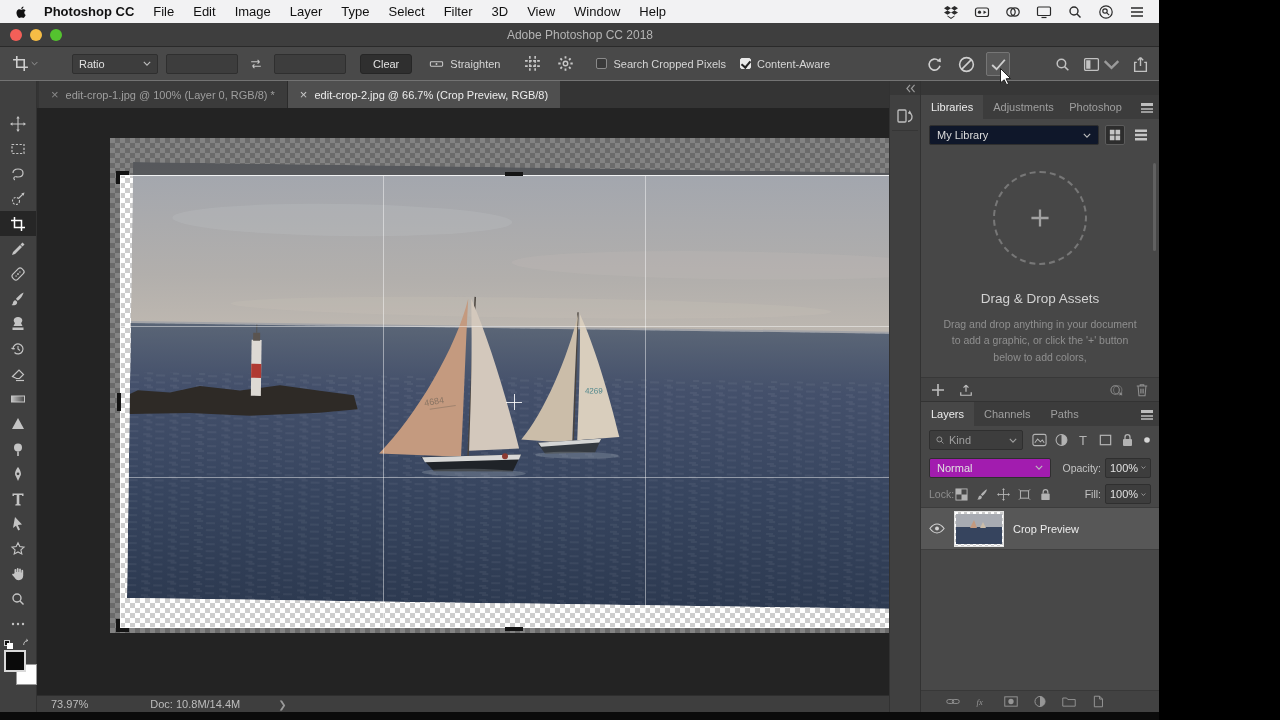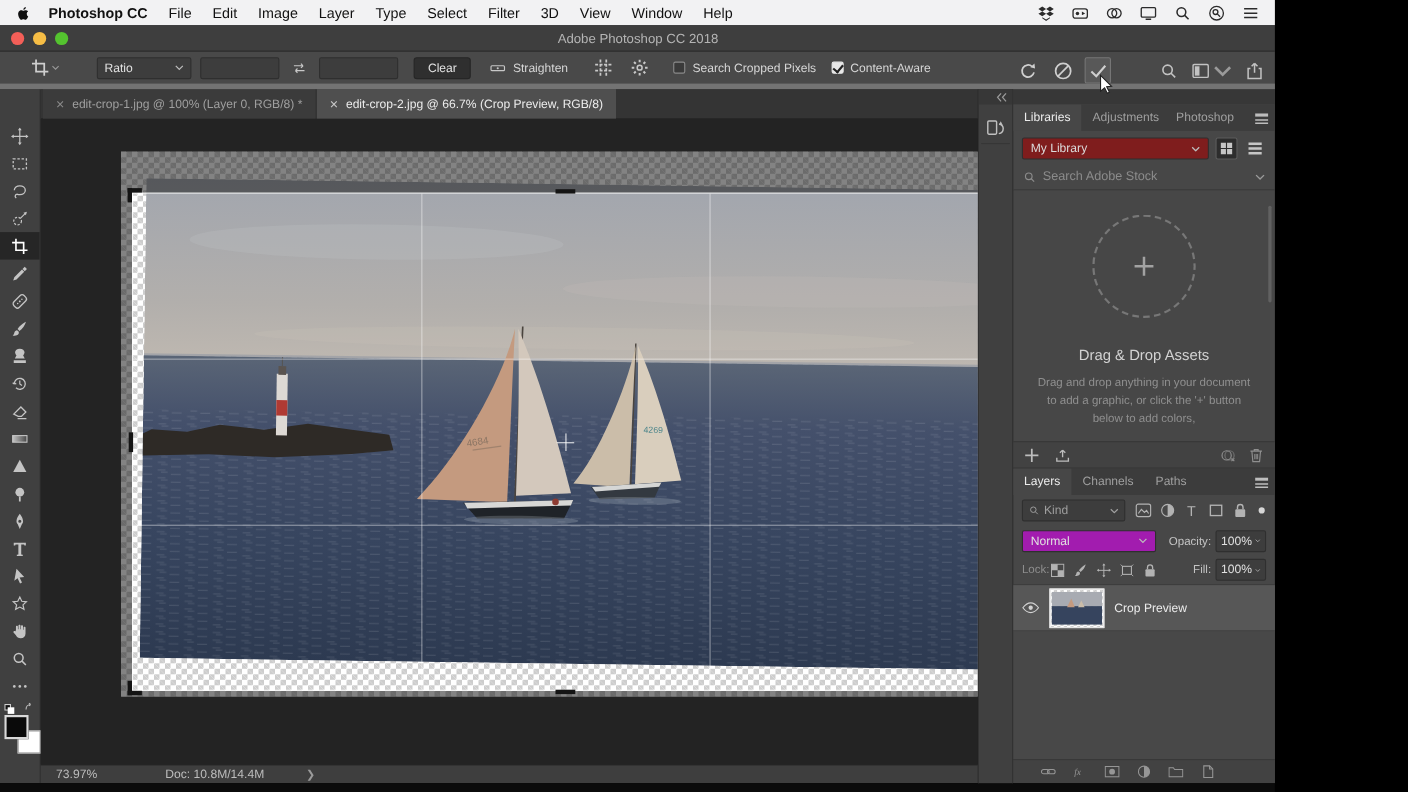--- a/index.html
+++ b/index.html
@@ -19,22 +19,22 @@
 
   
   .titlebar { height:24px; background:#3e3e3e; position:relative; display:flex;
               align-items:center; border-bottom:1px solid #2a2a2a; flex:0 0 auto; }
   .lights { display:flex; gap:8px; margin-left:10px; }
   .light { width:12px; height:12px; border-radius:50%; }
   .title-text { position:absolute; left:1px; right:0; text-align:center; font-size:12px;
                 color:#b4b4b4; pointer-events:none; }
 
   
-  .obar { height:34px; background:#494949; border-bottom:5px solid #737373; display:flex;
-          align-items:center; padding-left:28px; position:relative; flex:0 0 auto;
+  .obar { height:34px; background:#494949; border-bottom:1px solid #737373; display:flex;
+          align-items:center; padding-left:12px; position:relative; flex:0 0 auto;
           font-size:11px; color:#d6d6d6; }
   .tool-preset { width:34px; height:24px; display:flex; align-items:center; gap:2px; }
   .tool-preset .tp-icon { width:17px; height:17px; color:#cfcfcf; }
   .tiny-chev { width:7px; height:5px; color:#9a9a9a; }
   .ob-select { margin-left:26px; width:86px; height:20px; background:#3d3d3d;
                border:1px solid #2f2f2f; border-radius:2px; display:flex; align-items:center;
                padding:0 6px; color:#e0e0e0; }
   .ob-select .chev { margin-left:auto; width:8px; height:5px; color:#bdbdbd; }
   .ob-field { width:72px; height:20px; background:#3d3d3d; border:1px solid #2f2f2f;
               border-radius:2px; }
@@ -150,21 +150,21 @@
   .panels-topstrip { height:14px; background:#373737; }
   .ptabs { height:24px; background:#3c3c3c; display:flex; align-items:flex-end;
            font-size:11px; flex:0 0 auto; }
   .ptab { height:24px; display:flex; align-items:center; padding:0 10px; max-width:76px;
           overflow:hidden; white-space:nowrap; color:#9f9f9f; }
   .ptab.active { background:#474747; color:#ececec; }
   .ptab-menu { margin-left:auto; margin-right:6px; margin-bottom:6px; width:12px; height:10px;
                color:#bdbdbd; }
 
   .lib-row1 { display:flex; align-items:center; padding:6px 8px 4px; gap:6px; }
-  .p-select { flex:1; height:20px; background:#7f1d1d; border:1px solid #2f2f2f;
+  .p-select { flex:1; height:20px; background:#0f172a; border:1px solid #2f2f2f;
               border-radius:2px; display:flex; align-items:center; padding:0 7px;
               font-size:11px; color:#dcdcdc; }
   .p-select .chev { margin-left:auto; width:8px; height:5px; color:#bdbdbd; }
   .view-btn { width:20px; height:20px; color:#c6c6c6; padding:3px; }
   .view-btn.active { background:#2d2d2d; border:1px solid #5c5c5c; border-radius:2px; }
   .lib-search { display:flex; align-items:center; gap:6px; height:24px; padding:0 9px;
                 border-bottom:1px solid #3a3a3a; color:#8b8b8b; font-size:11.5px; }
   .lib-search .icon { width:12px; height:12px; }
   .lib-search .chev { margin-left:auto; width:9px; height:6px; color:#9a9a9a; }
   .lib-body { flex:0 0 228px; position:relative; display:flex; flex-direction:column;
@@ -740,34 +740,20 @@
             <svg viewBox="0 0 14 14">
               <path fill="currentColor" d="M1 1h5.4v5.4H1zM7.6 1H13v5.4H7.6zM1 7.6h5.4V13H1zM7.6 7.6H13V13H7.6z"></path>
             </svg>
           </span>
         <span class="view-btn icon">
             <svg viewBox="0 0 14 14">
               <path fill="currentColor" d="M1 1.5h12v2.4H1zM1 5.8h12v2.4H1zM1 10.1h12v2.4H1z"></path>
             </svg>
           </span>
       </div>
-      <div class="lib-search">
-        <span class="icon">
-            <svg viewBox="0 0 16 16">
-              <circle cx="7" cy="7" r="4" fill="none" stroke="currentColor" stroke-width="1.4"></circle>
-              <path d="M10 10l3.5 3.5" stroke="currentColor" stroke-width="1.4"></path>
-            </svg>
-          </span>
-        <span>Search Adobe Stock</span>
-        <span class="chev icon">
-            <svg viewBox="0 0 10 6">
-              <path d="M1 1l4 4 4-4" fill="none" stroke="currentColor" stroke-width="1.4"></path>
-            </svg>
-          </span>
-      </div>
       <div class="lib-body">
         <div class="dashed-circle">
           <span class="plus icon">
               <svg viewBox="0 0 14 14">
                 <path d="M7 1v12M1 7h12" stroke="currentColor" stroke-width="1.6"></path>
               </svg>
             </span>
         </div>
         <div class="lib-title">Drag &amp; Drop Assets</div>
         <div class="lib-text">Drag and drop anything in your document to add a graphic, or click the '+' button below to add colors,</div>

